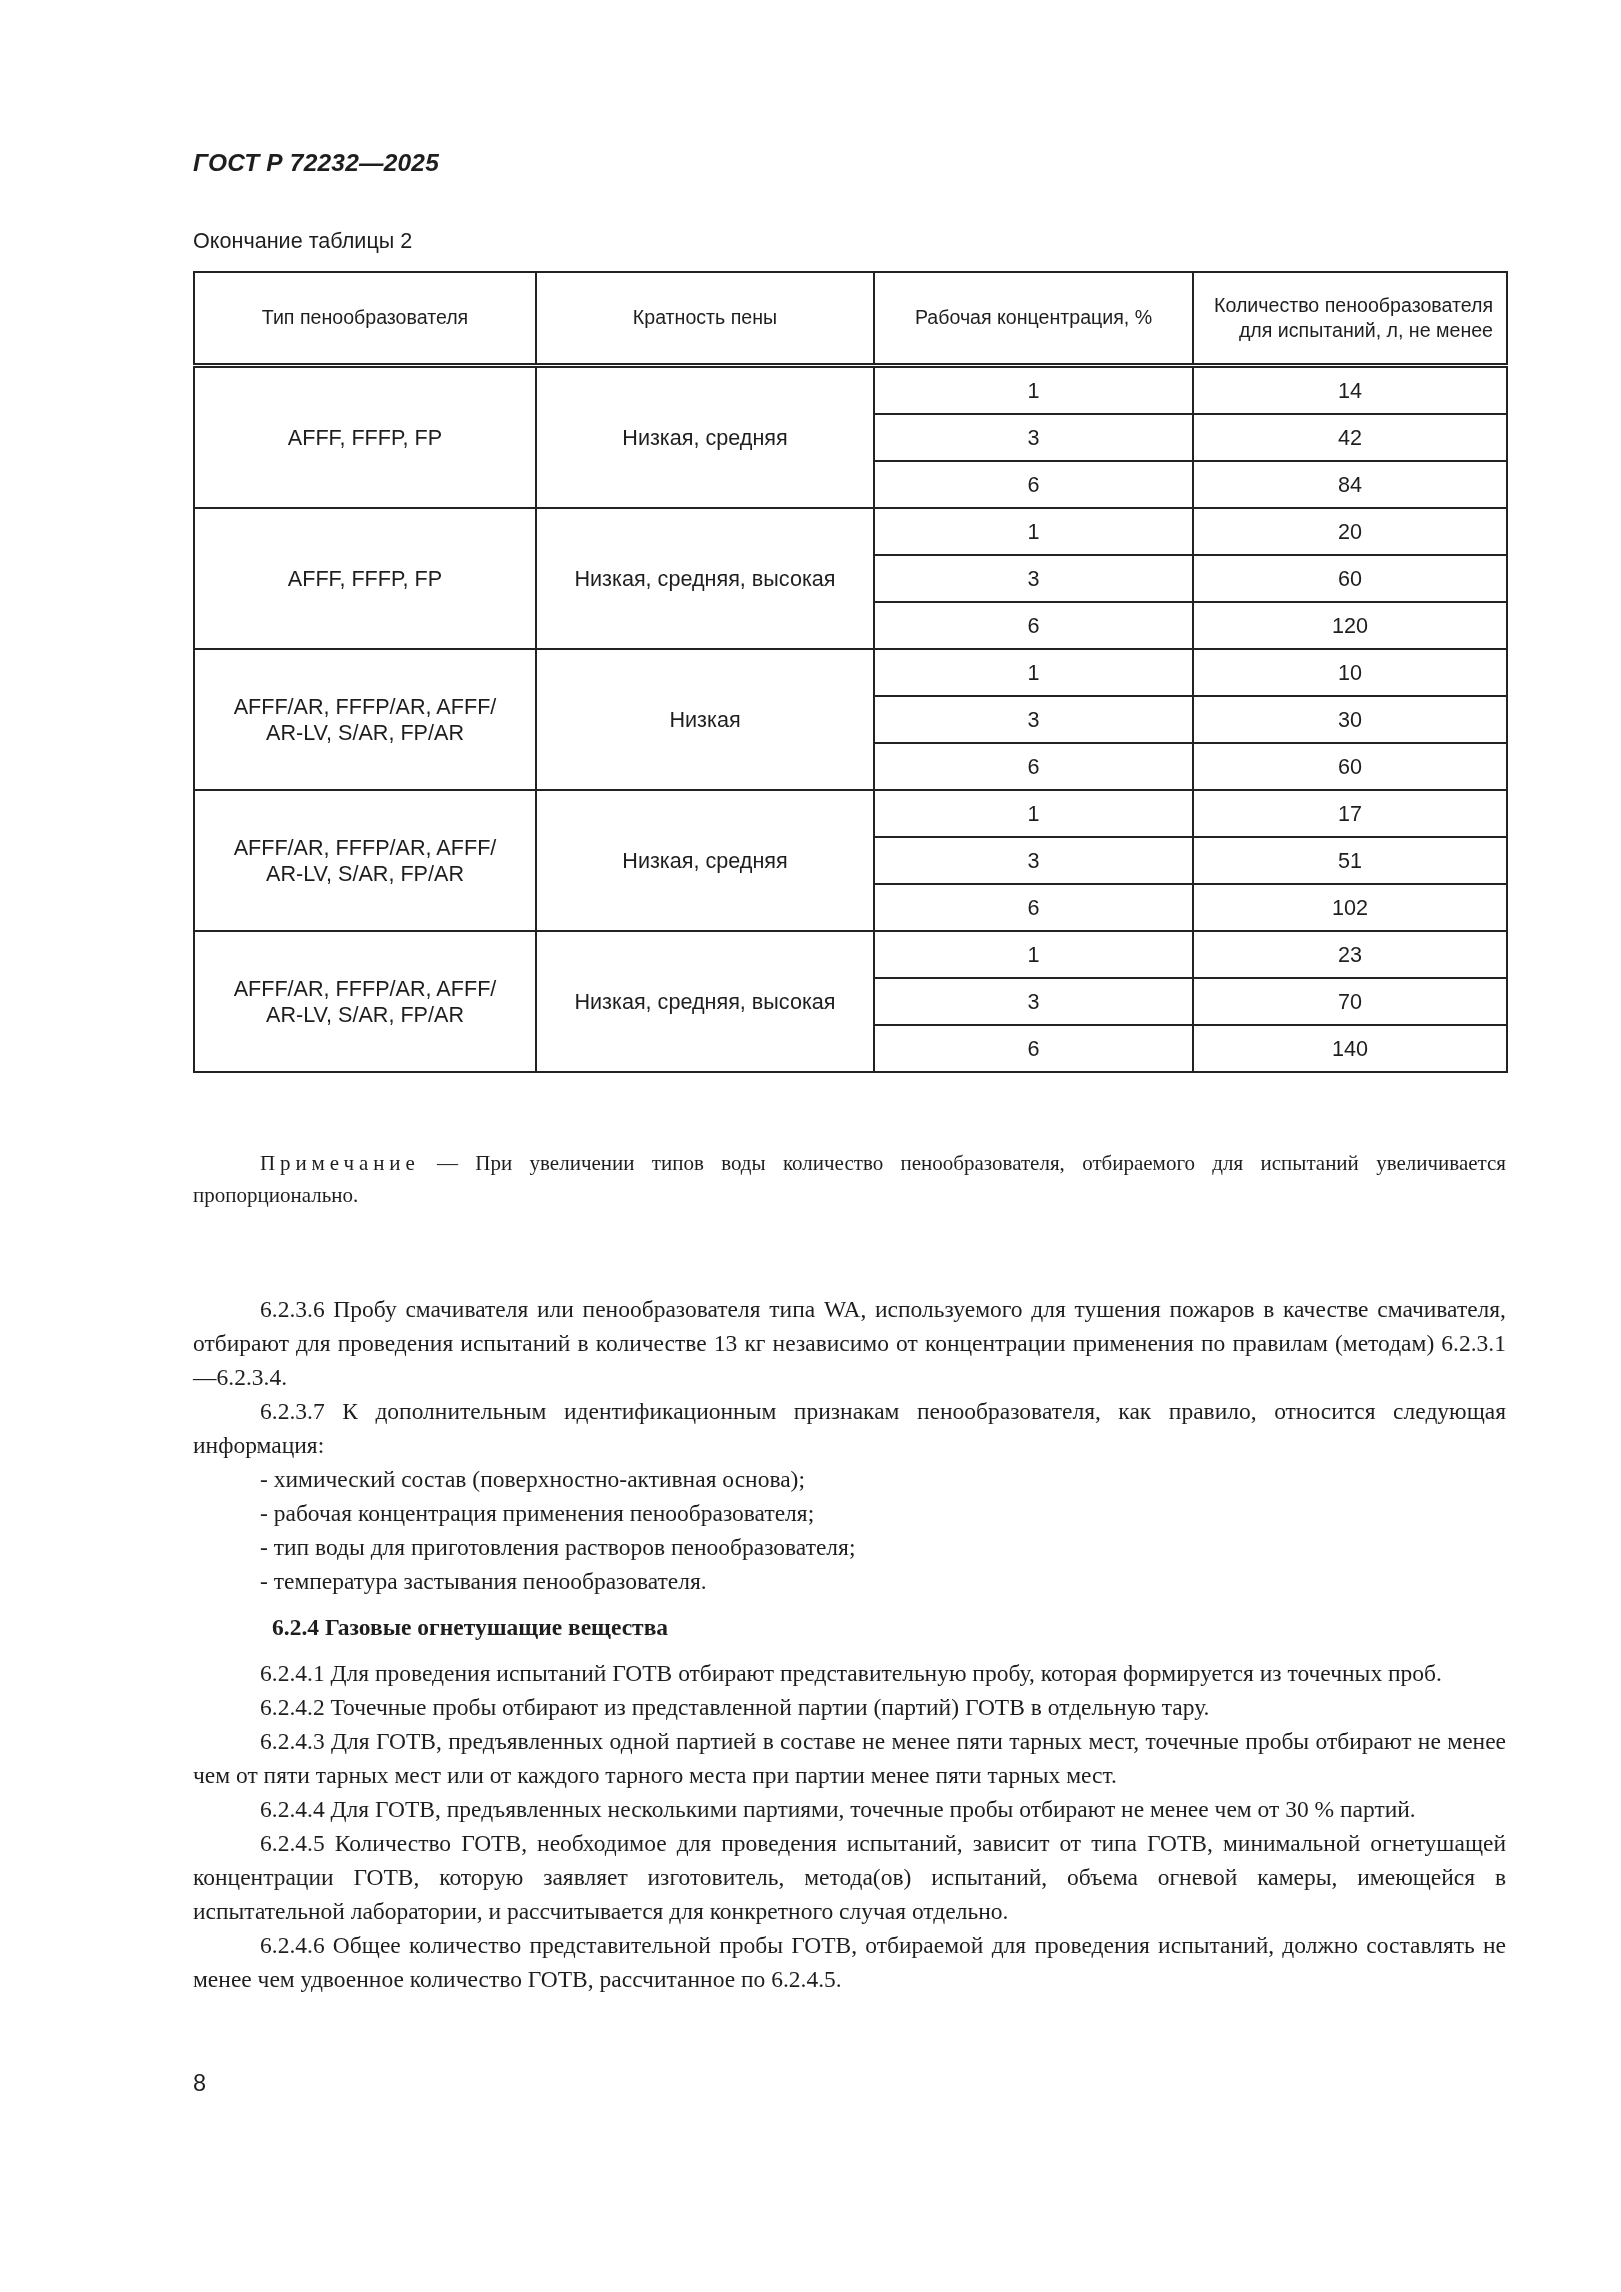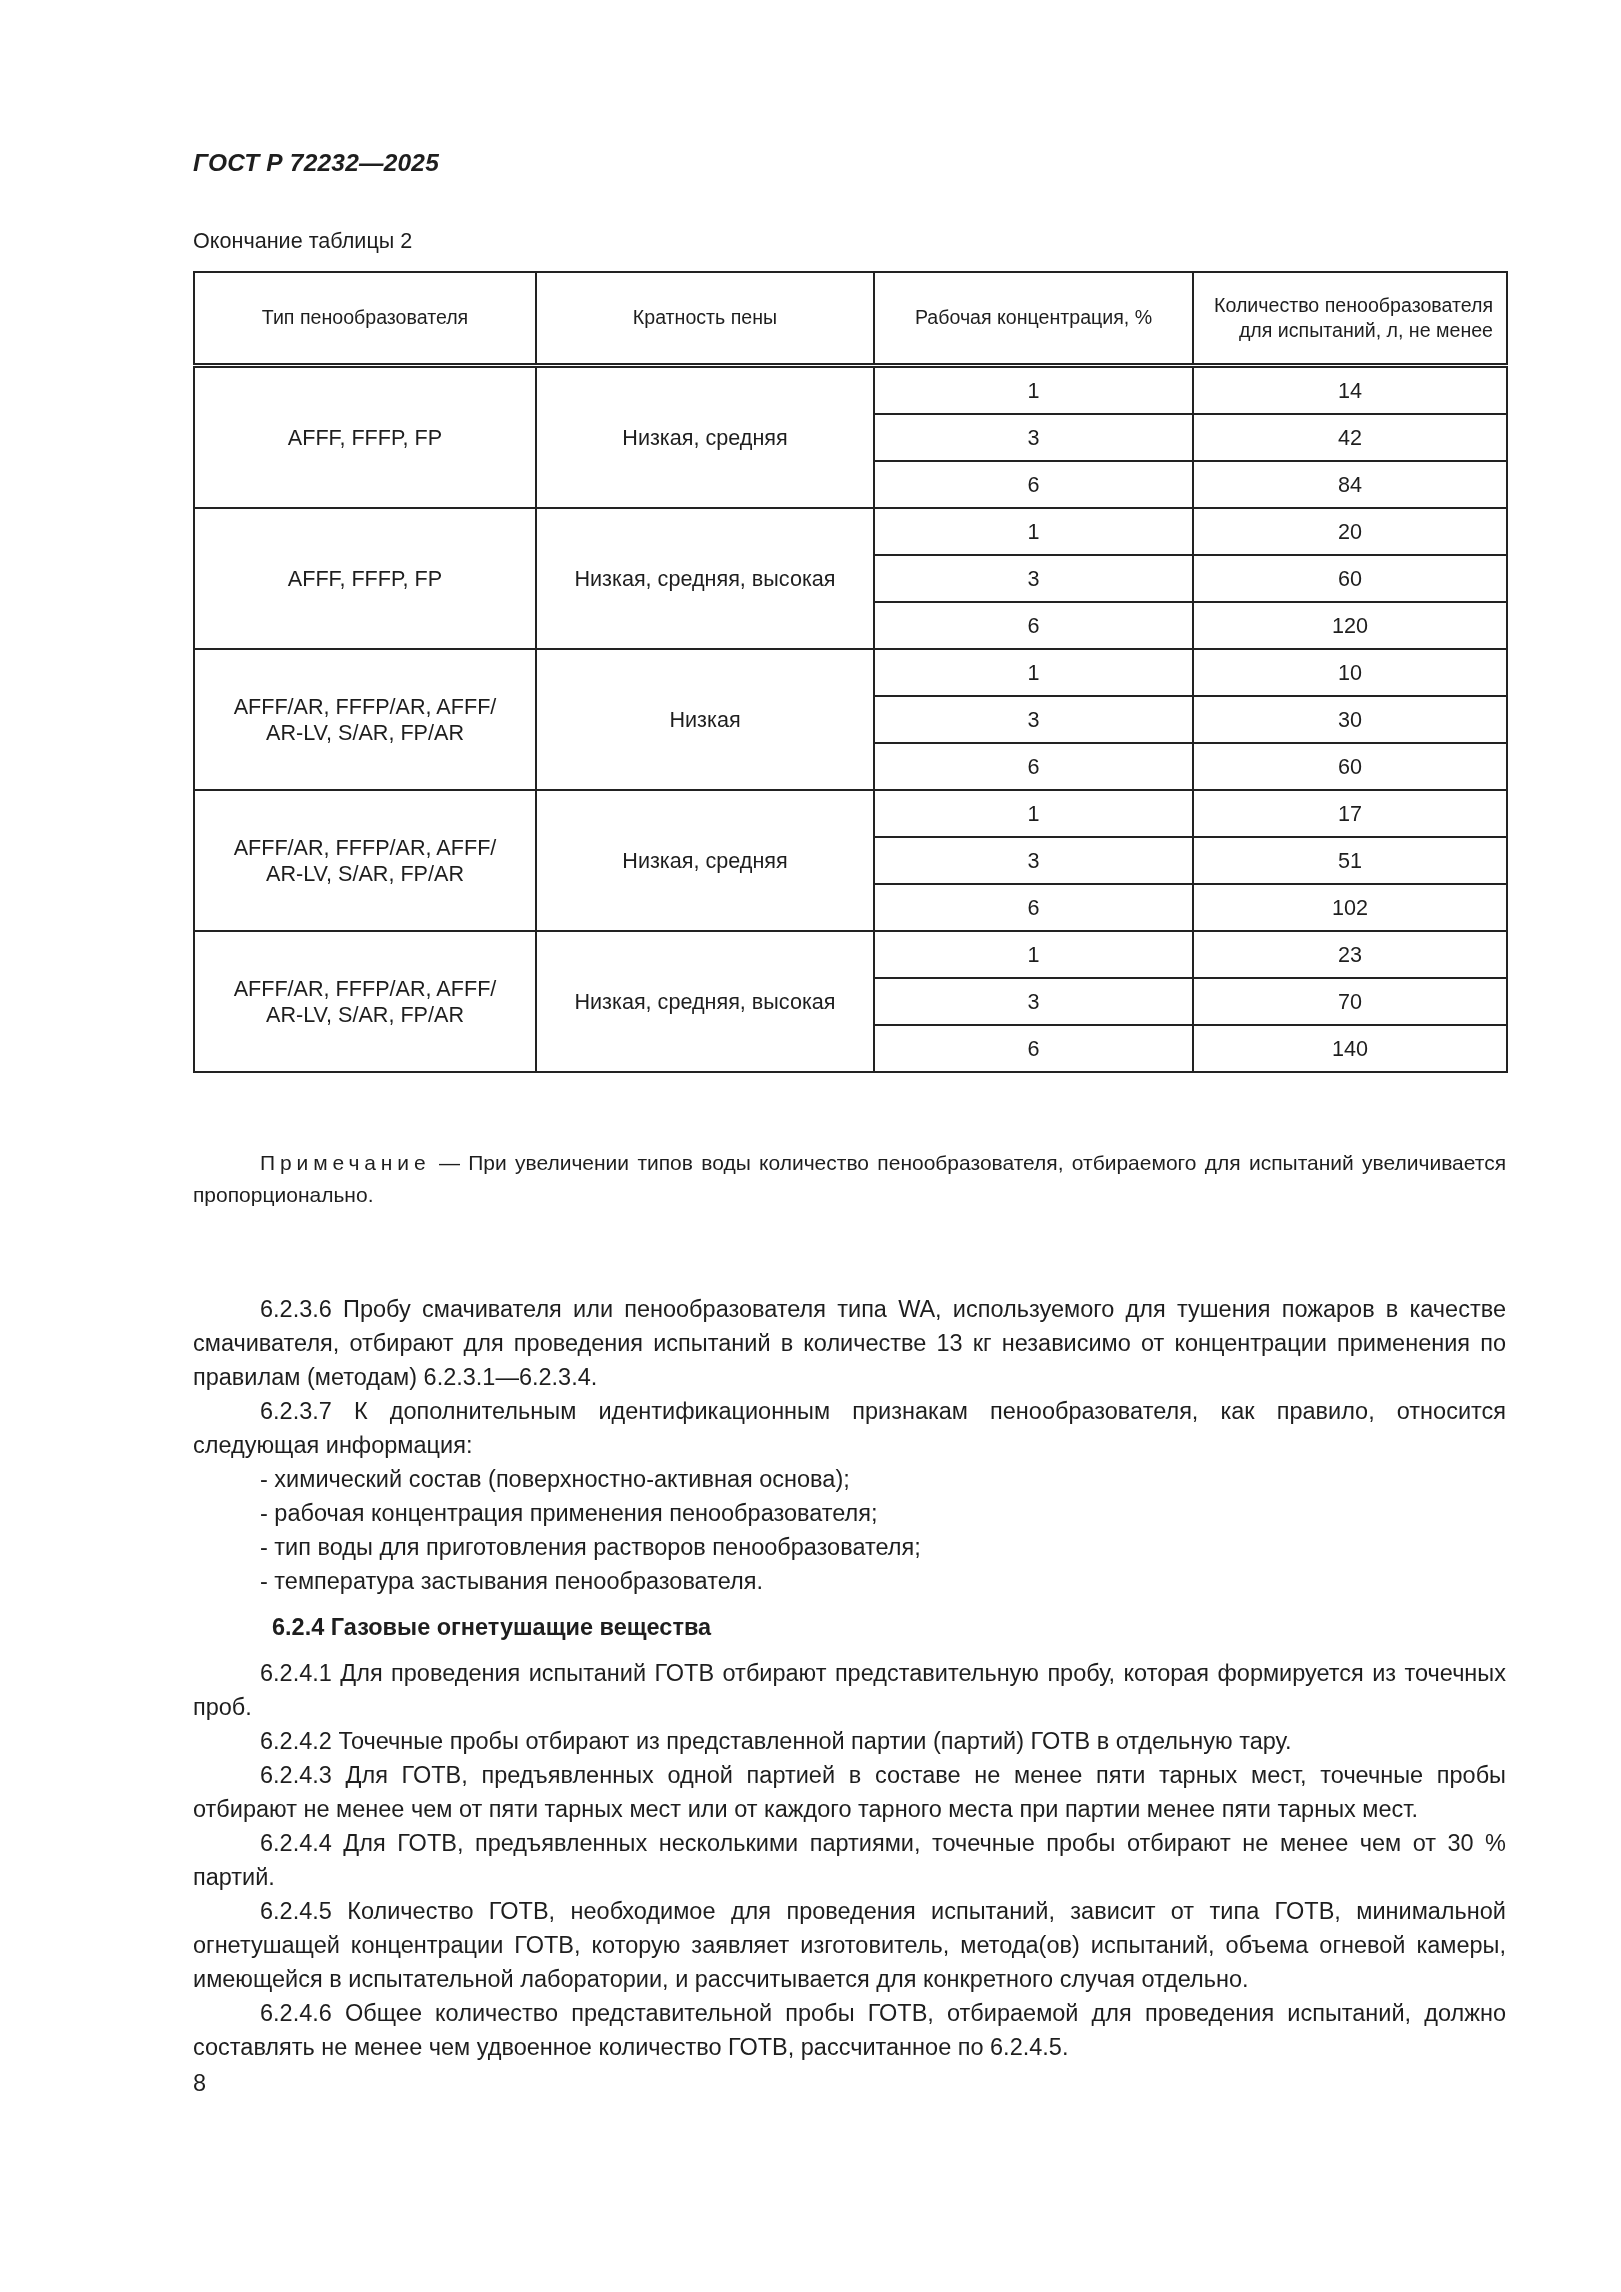--- a/index.html
+++ b/index.html
@@ -26,21 +26,21 @@
     padding: 0 5.9px; font-weight: normal; line-height: 25.5px;
   }
   .tbl thead th { height: 90px; font-size: 19.6px; line-height: 25.5px; }
   .tbl thead tr { border-bottom: 5.9px double #222; }
   .tbl tbody td { height: 45px; }
   .tbl tbody tr.grp-start td { border-top: 2.9px solid #222; }
   .col1 { width: 342px; } .col2 { width: 338px; } .col3 { width: 319px; } .col4 { width: 314px; }
 
   .body-text {
     position: absolute; left: 193px; width: 1313px;
-    font-size: 23.5px; line-height: 34px; text-align: justify;
+    font-size: 23.5px; line-height: 34px; text-align: justify; font-family: Liberation Serif, serif;
   }
   .para { margin: 0; text-indent: 67px; }
   .note { font-size: 21px; line-height: 32px; margin: 0; text-indent: 67px; }
   .note-label { letter-spacing: 4.9px; }
   .list-item { margin: 0; padding-left: 67px; text-indent: 0; }
   .heading { margin: 12px; text-indent: 67px; font-weight: bold; }
   .page-num { position: absolute; left: 193px; top: 2070px; font-size: 23.5px; }
 </style>
 </head>
 <body>

